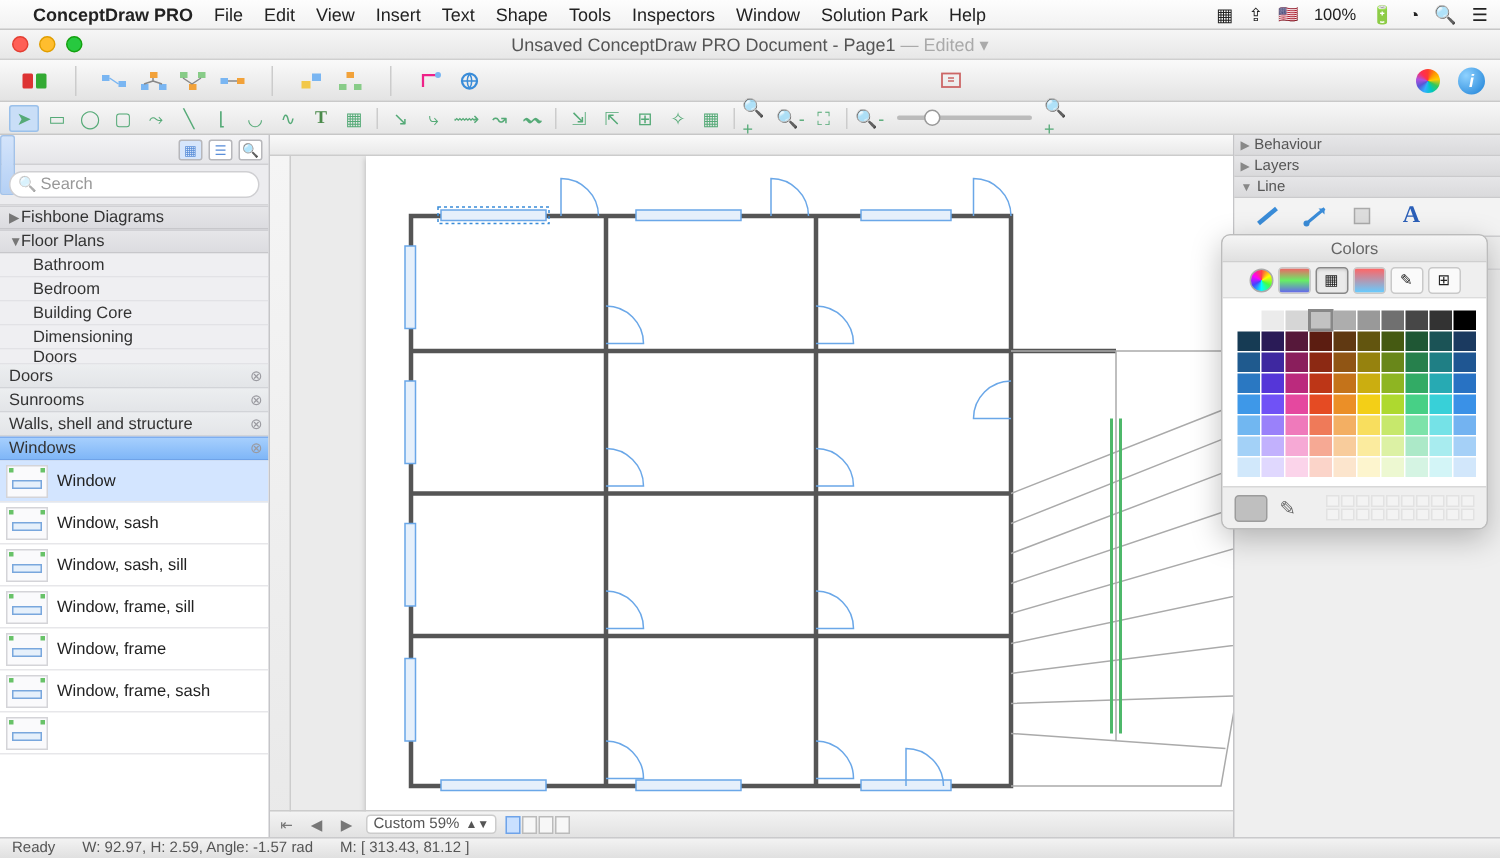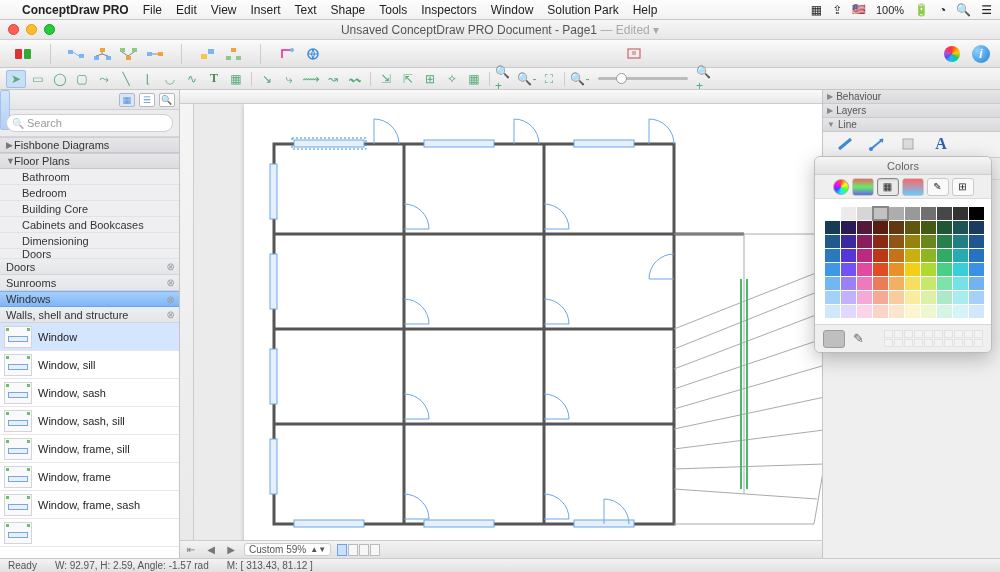--- a/index.html
+++ b/index.html
@@ -297,42 +297,35 @@
           <span class="tri">▶</span>
           <span>Fishbone Diagrams</span>
         </div>
       <div class="tree-row hdr">
           <span class="tri">▼</span>
           <span>Floor Plans</span>
         </div>
       <div class="tree-row child">Bathroom</div>
       <div class="tree-row child">Bedroom</div>
       <div class="tree-row child">Building Core</div>
-      <div class="tree-row child">Cabinets and Bookcases</div>
       <div class="tree-row child">Dimensioning</div>
       <div class="tree-row child" style="height:10px; overflow:hidden;">
           <span>Doors</span>
         </div>
       <div class="tree-row subhdr">Doors</div>
       <div class="tree-row subhdr">Sunrooms</div>
+      <div class="tree-row subhdr">Walls, shell and structure</div>
       <div class="tree-row subhdr sel">Windows</div>
-      <div class="tree-row subhdr">Walls, shell and structure</div>
     </div>
     <div class="shape-list">
       <div class="shape-row sel">
           <div class="shape-thumb">
             <span class="corner2"></span>
           </div>
           <span>Window</span>
-        </div>
-      <div class="shape-row">
-          <div class="shape-thumb">
-            <span class="corner2"></span>
-          </div>
-          <span>Window, sill</span>
         </div>
       <div class="shape-row">
           <div class="shape-thumb">
             <span class="corner2"></span>
           </div>
           <span>Window, sash</span>
         </div>
       <div class="shape-row">
           <div class="shape-thumb">
             <span class="corner2"></span>

